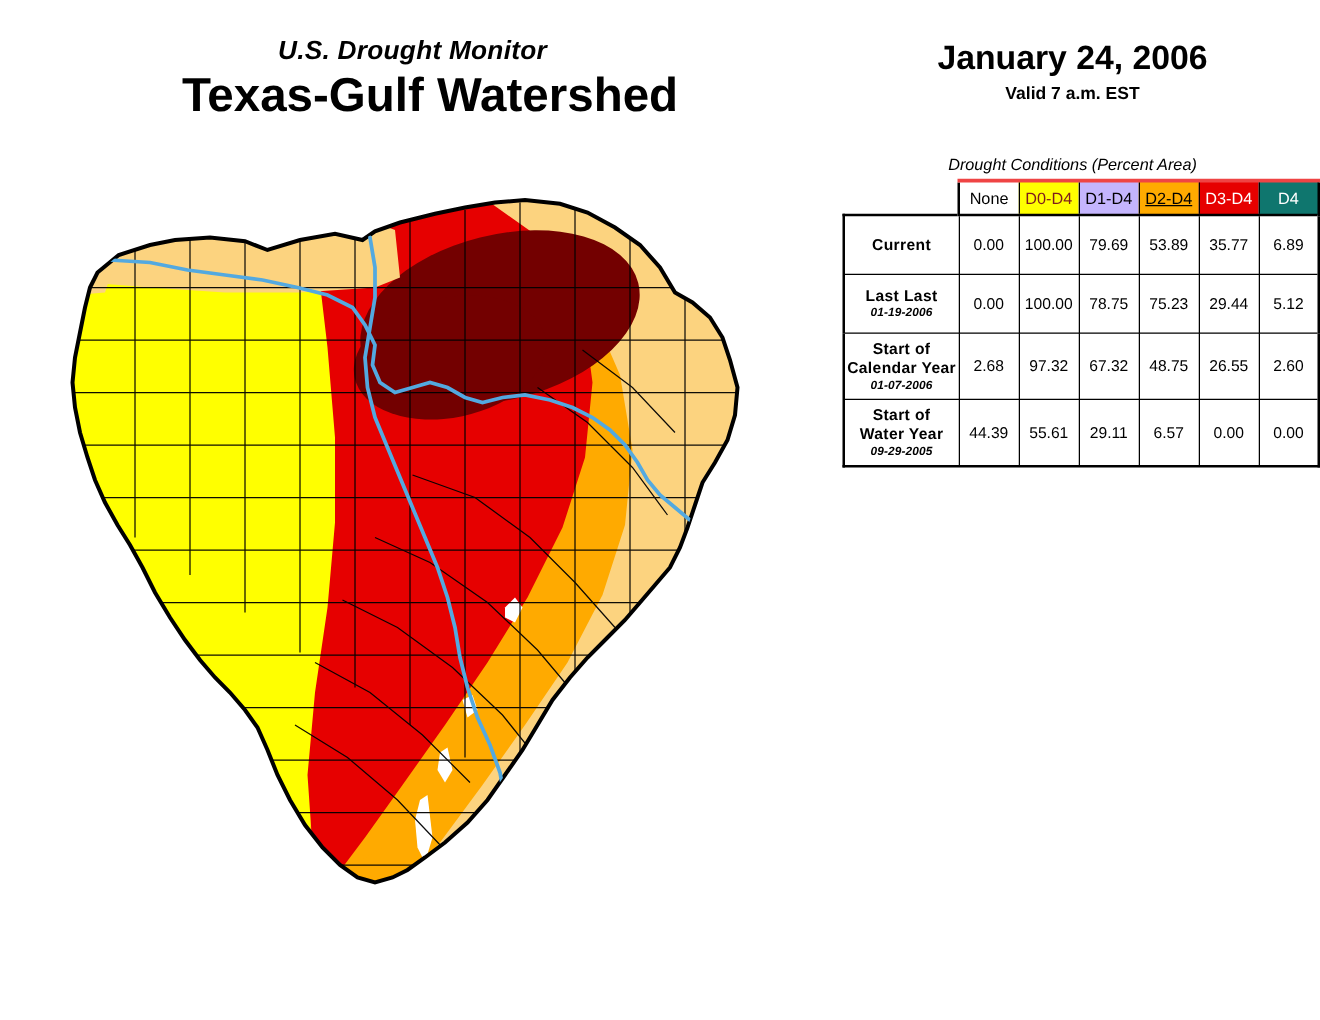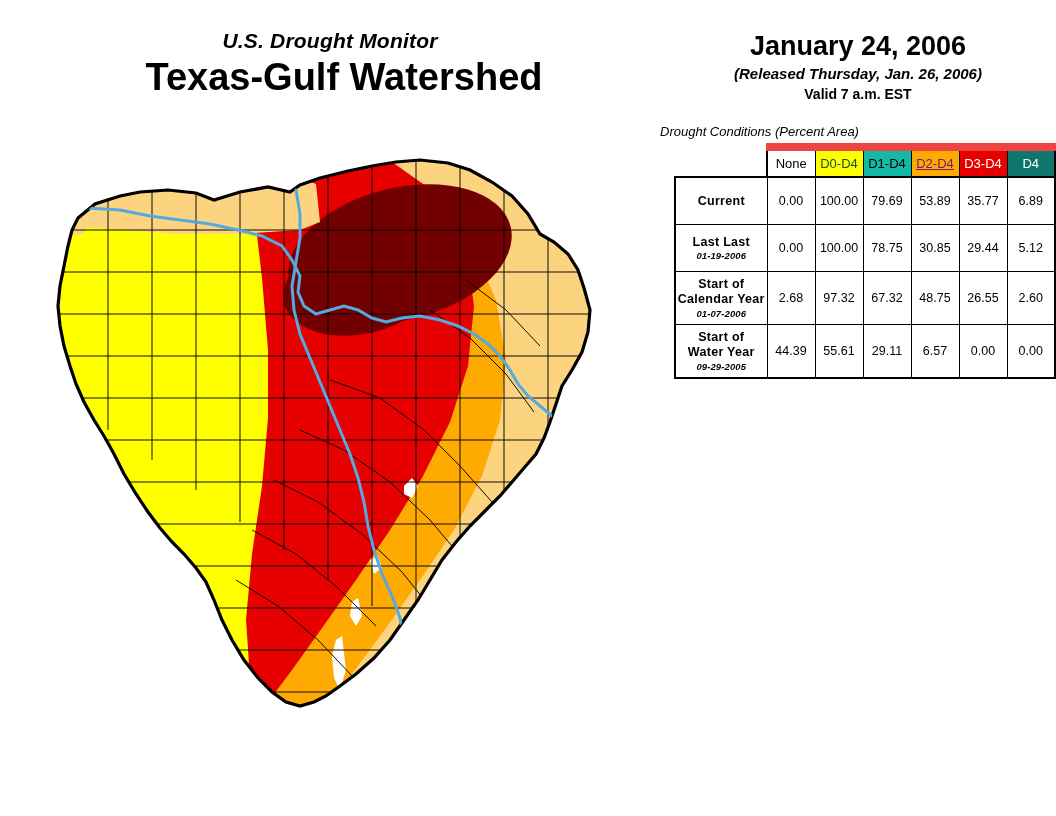--- a/index.html
+++ b/index.html
@@ -71,20 +71,21 @@
     font-weight: bold;
     margin-top: 4px;
   }
 
   
   #table-caption {
     position: absolute;
     left: 0;
     top: 124px;
     width: 396px;
+    text-align: center;
     font-size: 13px;
     font-style: italic;
   }
   #cond-table {
     position: absolute;
     left: 14px;
     top: 143px;
     border-collapse: collapse;
     font-size: 12.5px;
     table-layout: fixed;
@@ -125,21 +126,21 @@
     margin-top: 1px;
   }
   #cond-table tbody tr.tall td { height: 52px; }
 
   
   #cond-table tbody { outline: none; }
   #cond-table tbody tr:first-child td { border-top: 2px solid #000; }
   #cond-table tbody tr:last-child td { border-bottom: 2px solid #000; }
   #cond-table tbody td:first-child { border-left: 2px solid #000; }
   #cond-table tbody td:last-child { border-right: 2px solid #000; }
-  #cond-table thead th:not(.corner) { border-top: 8px solid #ef4444; }
+  #cond-table thead th:not(.corner) { border-top: 3px solid #ef4444; }
   #cond-table thead th.h-last { border-right: 2px solid #000; }
   #cond-table thead th.h-first { border-left: 2px solid #000; }
 
   
   #map-wrap {
     position: absolute;
     left: 0;
     top: 130px;
     width: 660px;
     height: 670px;
@@ -265,43 +266,42 @@
 
     <path d="M498,372 L496,392 L492,412 L488,432 L484,452 L478,470 L470,486"></path>
   </g>
 </svg>
 </div>
 
 <div id="right-col">
 
   <div id="date-block">
     <div id="dm-date">January 24, 2006</div>
-    <div id="dm-released">(Released Thursday, Jan. 26, 2006)</div>
     <div id="dm-valid">Valid 7 a.m. EST</div>
   </div>
 
   <div id="table-caption">Drought Conditions (Percent Area)</div>
 
   <table id="cond-table">
     <colgroup>
       <col class="rowhead-col">
       <col class="datacol">
         <col class="datacol">
         <col class="datacol">
       <col class="datacol">
         <col class="datacol">
         <col class="datacol">
     </colgroup>
     <thead>
       <tr>
         <th class="corner"></th>
         <th class="h-first" style="background:#ffffff;color:#000000;">None</th>
-        <th style="background:#ffff00;color:#14532d;">D0-D4</th>
-        <th style="background:#14b8a6;color:#000000;">D1-D4</th>
-        <th style="background:#ffaa00;color:#701a75;text-decoration:underline;">D2-D4</th>
+        <th style="background:#ffff00;color:#7f1d1d;">D0-D4</th>
+        <th style="background:#c4b5fd;color:#000000;">D1-D4</th>
+        <th style="background:#ffaa00;color:#000000;text-decoration:underline;">D2-D4</th>
         <th style="background:#e60000;color:#ffffff;">D3-D4</th>
         <th class="h-last" style="background:#0f766e;color:#ffffff;">D4</th>
       </tr>
     </thead>
     <tbody>
 
       <tr>
         <td class="rowhead">
           <span>Current</span>
         </td>
@@ -314,21 +314,21 @@
       </tr>
 
       <tr>
         <td class="rowhead">
           <span>Last Last</span>
           <span class="sub">01-19-2006</span>
         </td>
         <td>0.00</td>
         <td>100.00</td>
         <td>78.75</td>
-        <td>30.85</td>
+        <td>75.23</td>
         <td>29.44</td>
         <td>5.12</td>
       </tr>
 
 
       <tr class="tall">
         <td class="rowhead">
           <span>Start of</span><br>
           <span>Calendar Year</span>
           <span class="sub">01-07-2006</span>

